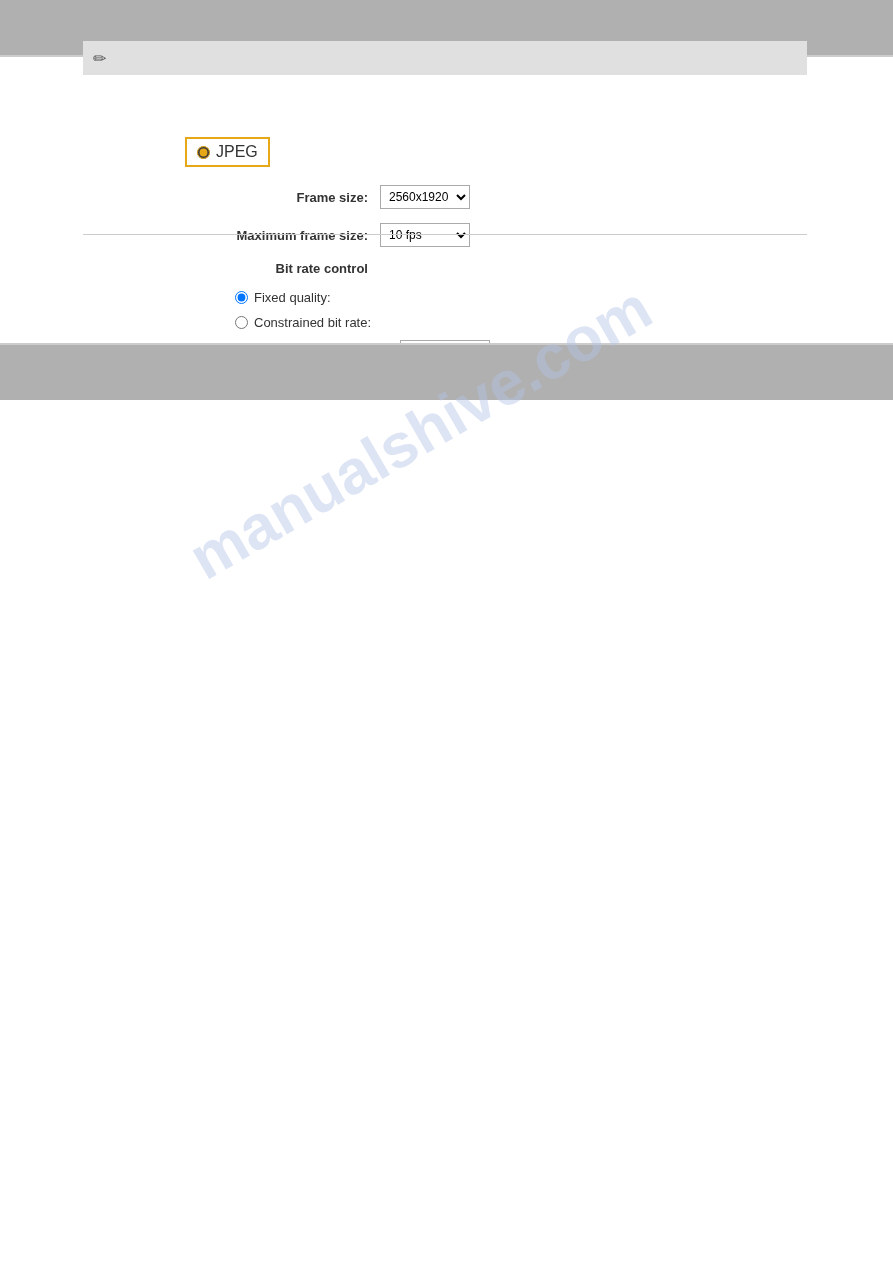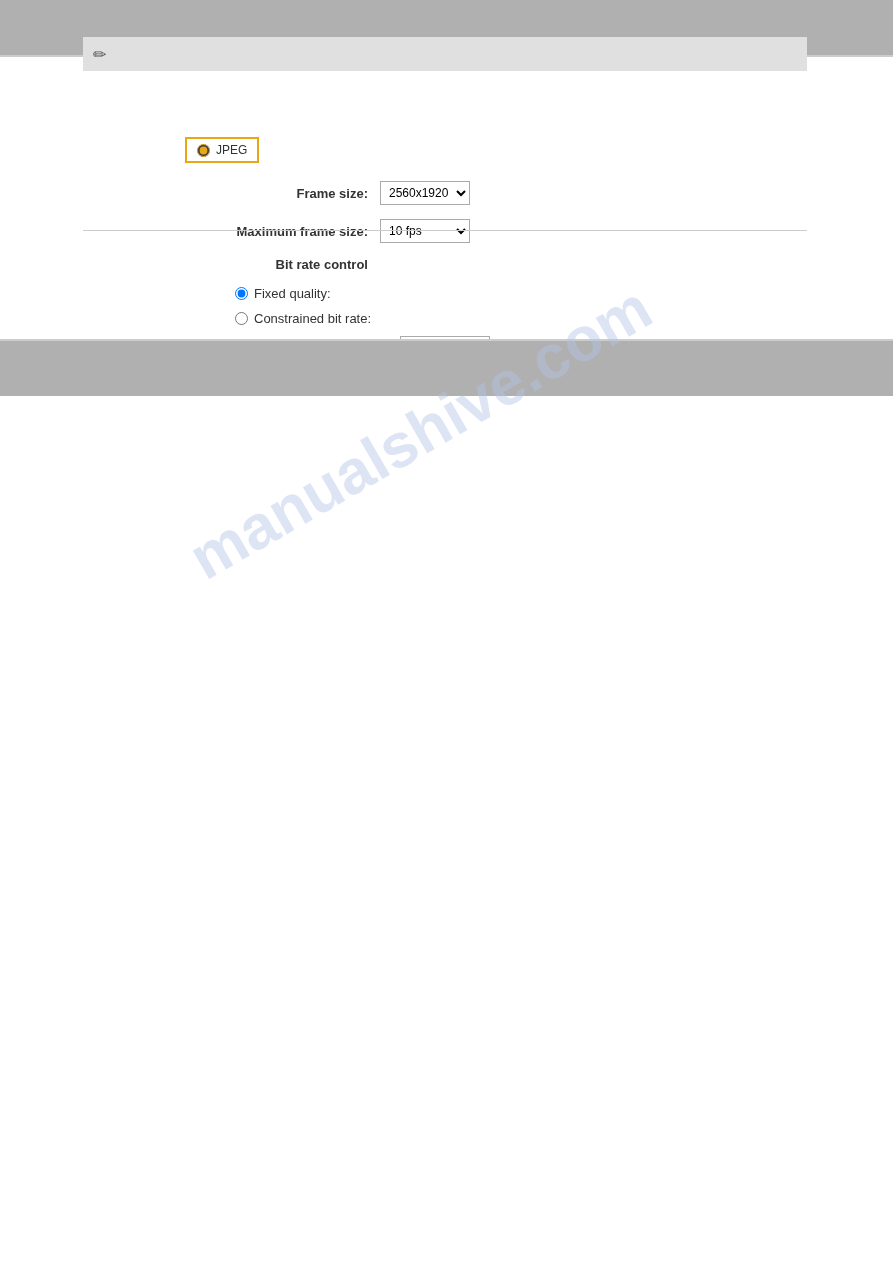--- a/index.html
+++ b/index.html
@@ -46,21 +46,21 @@
       padding: 4px 10px;
       margin-bottom: 18px;
     }
 
     .jpeg-radio-wrapper input[type="radio"] {
       margin-right: 6px;
       accent-color: #e6a817;
     }
 
     .jpeg-label {
-      font-size: 12px;
+      font-size: 16px;
       color: #333;
     }
 
     .form-row {
       display: flex;
       align-items: center;
       margin-bottom: 14px;
       margin-left: 20px;
     }
 

